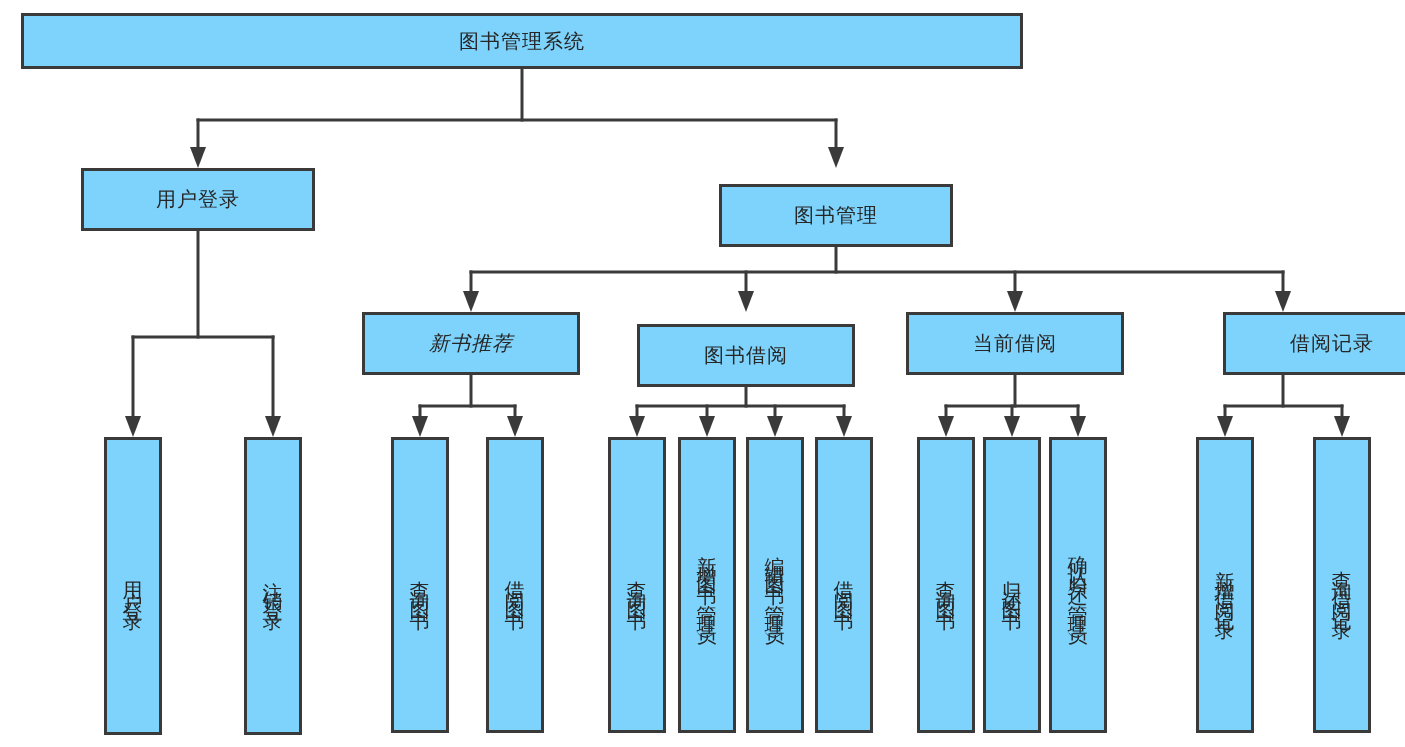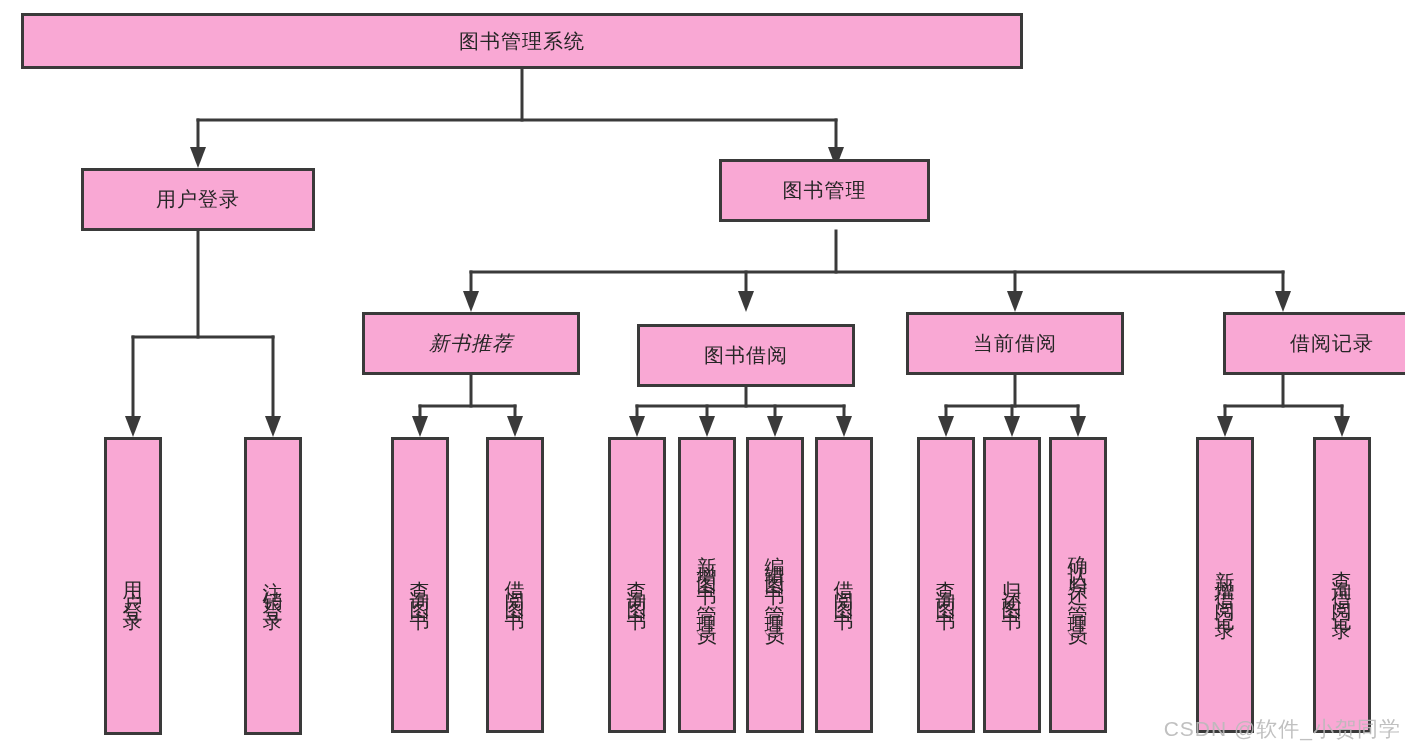--- a/index.html
+++ b/index.html
@@ -12,21 +12,21 @@
     overflow: hidden;
   }
   .wires {
     position: absolute;
     left: 0; top: 0;
     width: 1405px; height: 747px;
   }
   .node {
     position: absolute;
     box-sizing: border-box;
-    background: #f9a8d4;
+    background: #7dd3fc;
     border: 3px solid #3a3a3a;
     display: flex;
     align-items: center;
     justify-content: center;
     color: #262626;
   }
   .node .lbl {
     font-size: 20px;
     color: #262626;
     white-space: nowrap;
@@ -119,21 +119,21 @@
     </g>
   </svg>
 
   <div class="node h" style="left:21px; top:13px; width:1002px; height:56px;">
     <span class="lbl">图书管理系统</span>
   </div>
 
   <div class="node h" style="left:81px; top:168px; width:234px; height:63px;">
     <span class="lbl">用户登录</span>
   </div>
-  <div class="node h" style="left:719px; top:159px; width:211px; height:63px;">
+  <div class="node h" style="left:719px; top:184px; width:234px; height:63px;">
     <span class="lbl">图书管理</span>
   </div>
 
   <div class="node h" style="left:362px; top:312px; width:218px; height:63px;font-style:italic;">
     <span class="lbl">新书推荐</span>
   </div>
   <div class="node h" style="left:637px; top:324px; width:218px; height:63px;">
     <span class="lbl">图书借阅</span>
   </div>
   <div class="node h" style="left:906px; top:312px; width:218px; height:63px;text-align:right;">
@@ -180,15 +180,14 @@
     <span class="lbl">确认归还（管理员）</span>
   </div>
 
   <div class="node v" style="left:1196px; top:437px; width:58px; height:296px;">
     <span class="lbl">新增借阅记录</span>
   </div>
   <div class="node v" style="left:1313px; top:437px; width:58px; height:296px;">
     <span class="lbl">查询借阅记录</span>
   </div>
 
-  <div class="watermark">CSDN @软件_小贺同学</div>
 
 </div>
 
 </body></html>

